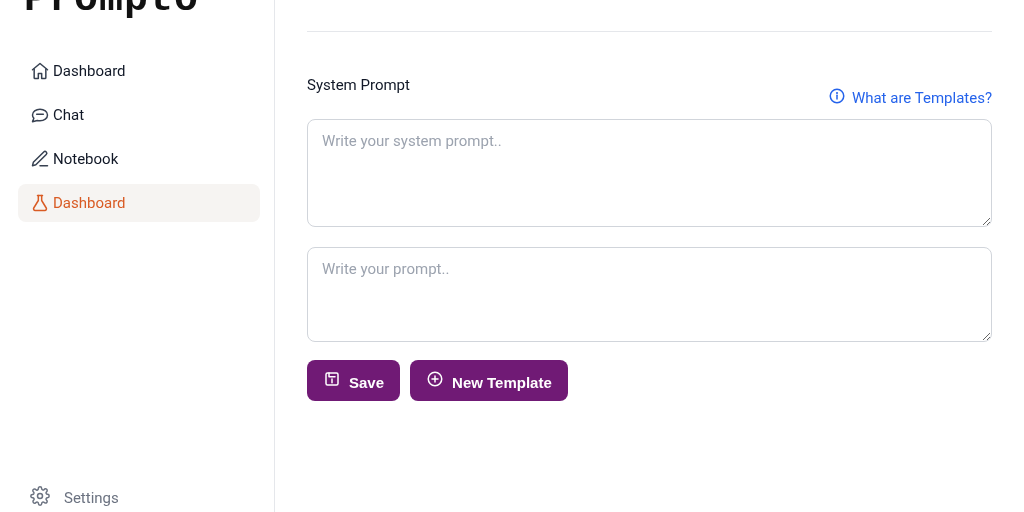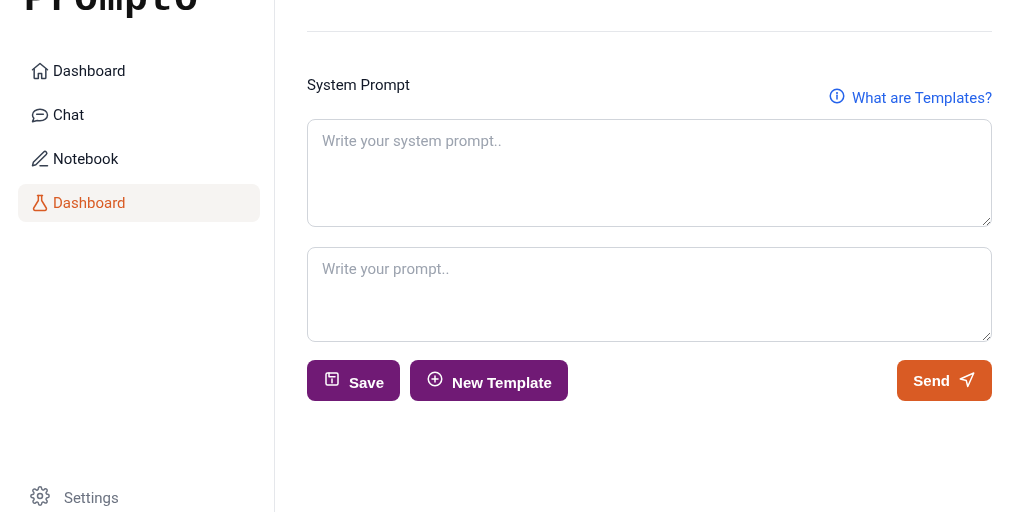--- a/index.html
+++ b/index.html
@@ -235,23 +235,15 @@
       <button class="btn btn-gray">
         <span>
           <svg width="18" height="18" viewBox="0 0 24 24" fill="none" stroke-width="2" stroke-linecap="round" stroke-linejoin="round">
               <circle cx="12" cy="12" r="9"></circle>
               <line x1="12" y1="8" x2="12" y2="16"></line>
               <line x1="8" y1="12" x2="16" y2="12"></line>
             </svg>
         </span>
         <span>New Template</span>
       </button>
-      <button class="btn btn-orange">
-        <span>Send</span>
-        <span>
-          <svg width="18" height="18" viewBox="0 0 24 24" fill="none" stroke-width="2" stroke-linecap="round" stroke-linejoin="round">
-              <path d="M3 12l18-8-8 18-2-8-8-2z"></path>
-            </svg>
-        </span>
-      </button>
     </div>
   </main>
 </div>
 
 </body></html>

